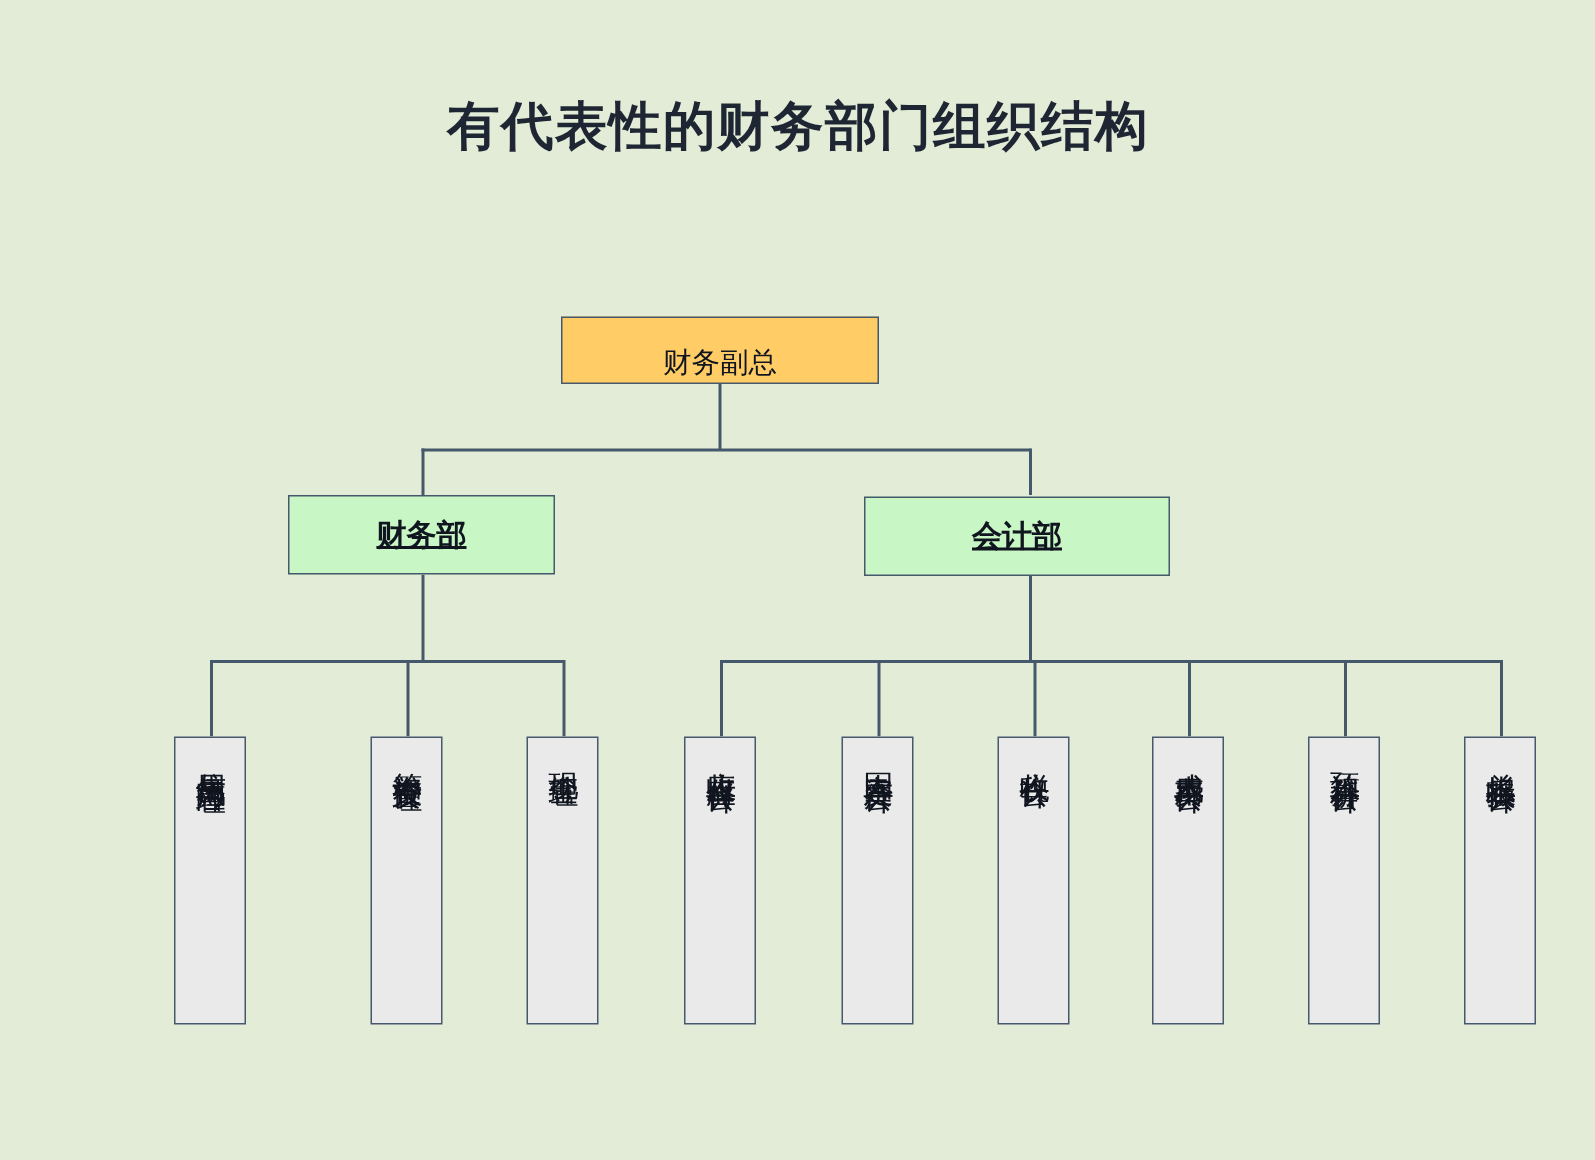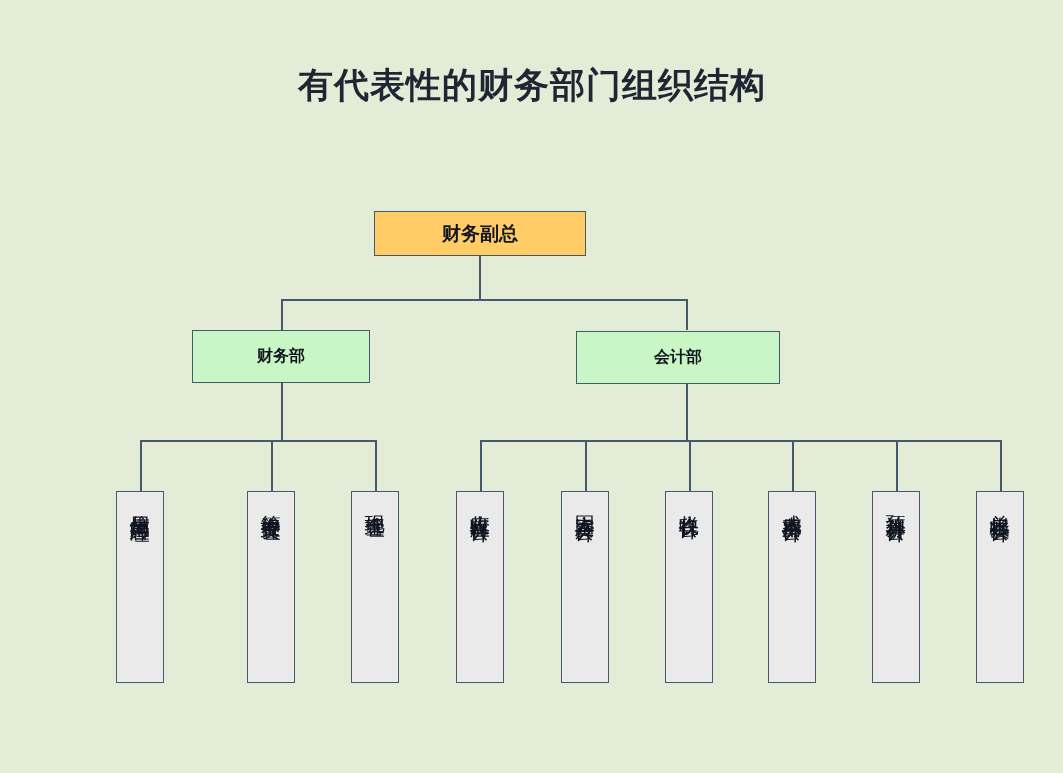--- a/index.html
+++ b/index.html
@@ -42,26 +42,28 @@
     border: 1.6px solid #46586b;
     display: flex;
     align-items: center;
     justify-content: center;
     color: #10151f;
   }
 
   .node-root {
     background: #ffcc66;
     font-size: 19px;
-    font-weight: bold;
+    font-weight: normal;
+    align-items: flex-end;
   }
   .node-dept {
     background: #c8f7c5;
-    font-size: 16px;
+    font-size: 20px;
     font-weight: bold;
+    text-decoration: underline;
   }
   .node-leaf {
     background: #eaeaea;
     align-items: flex-start;
     justify-content: center;
     padding-top: 7px;
   }
   .node-leaf .vlabel {
     writing-mode: vertical-rl;
     text-orientation: upright;

